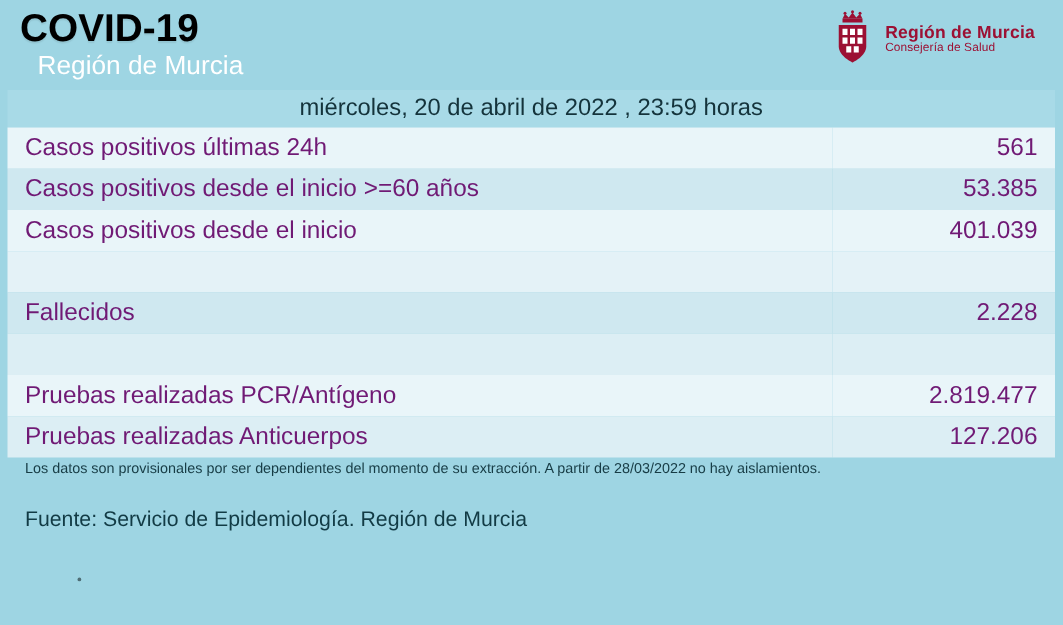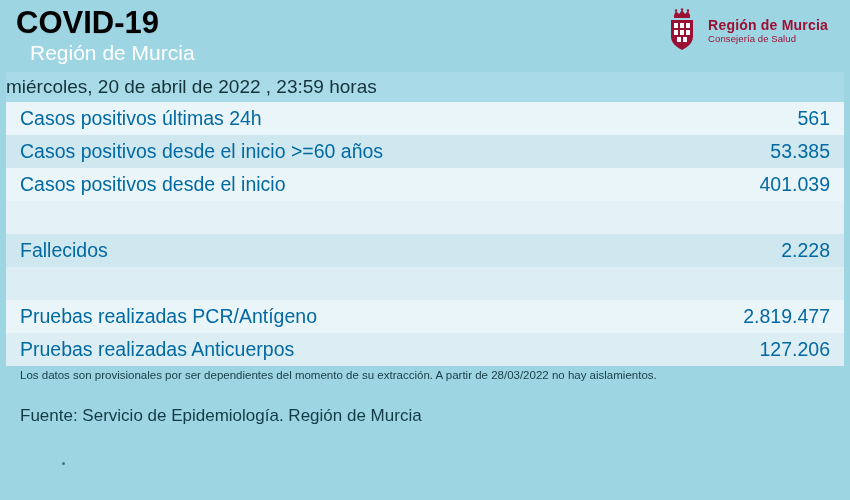--- a/index.html
+++ b/index.html
@@ -79,21 +79,21 @@
     width: 838px;
     margin: 0 auto;
     border-collapse: collapse;
     table-layout: fixed;
   }
 
   #table td {
     height: 33px;
     vertical-align: middle;
     font-size: 19.5px;
-    color: #0369a1;
+    color: #701a75;
     padding: 0 10px 0 14px;
   }
 
   #table td.val {
     text-align: right;
     padding-right: 14px;
   }
 
   col.c-label { width: 660px; }
   col.c-val { width: 178px; }
@@ -107,21 +107,21 @@
     height: 22px;
     background: #e4f2f7;
   }
   tr.spacer2 td {
     height: 20px;
     background: #dceef4;
   }
 
   #datebar td {
     background: #a8dae7;
-    text-align: left;
+    text-align: center;
     font-size: 19px;
     color: #14333b;
     height: 30px;
     padding: 0;
   }
 
   td.indent { padding-left: 30px; }
 
   
   #note {

